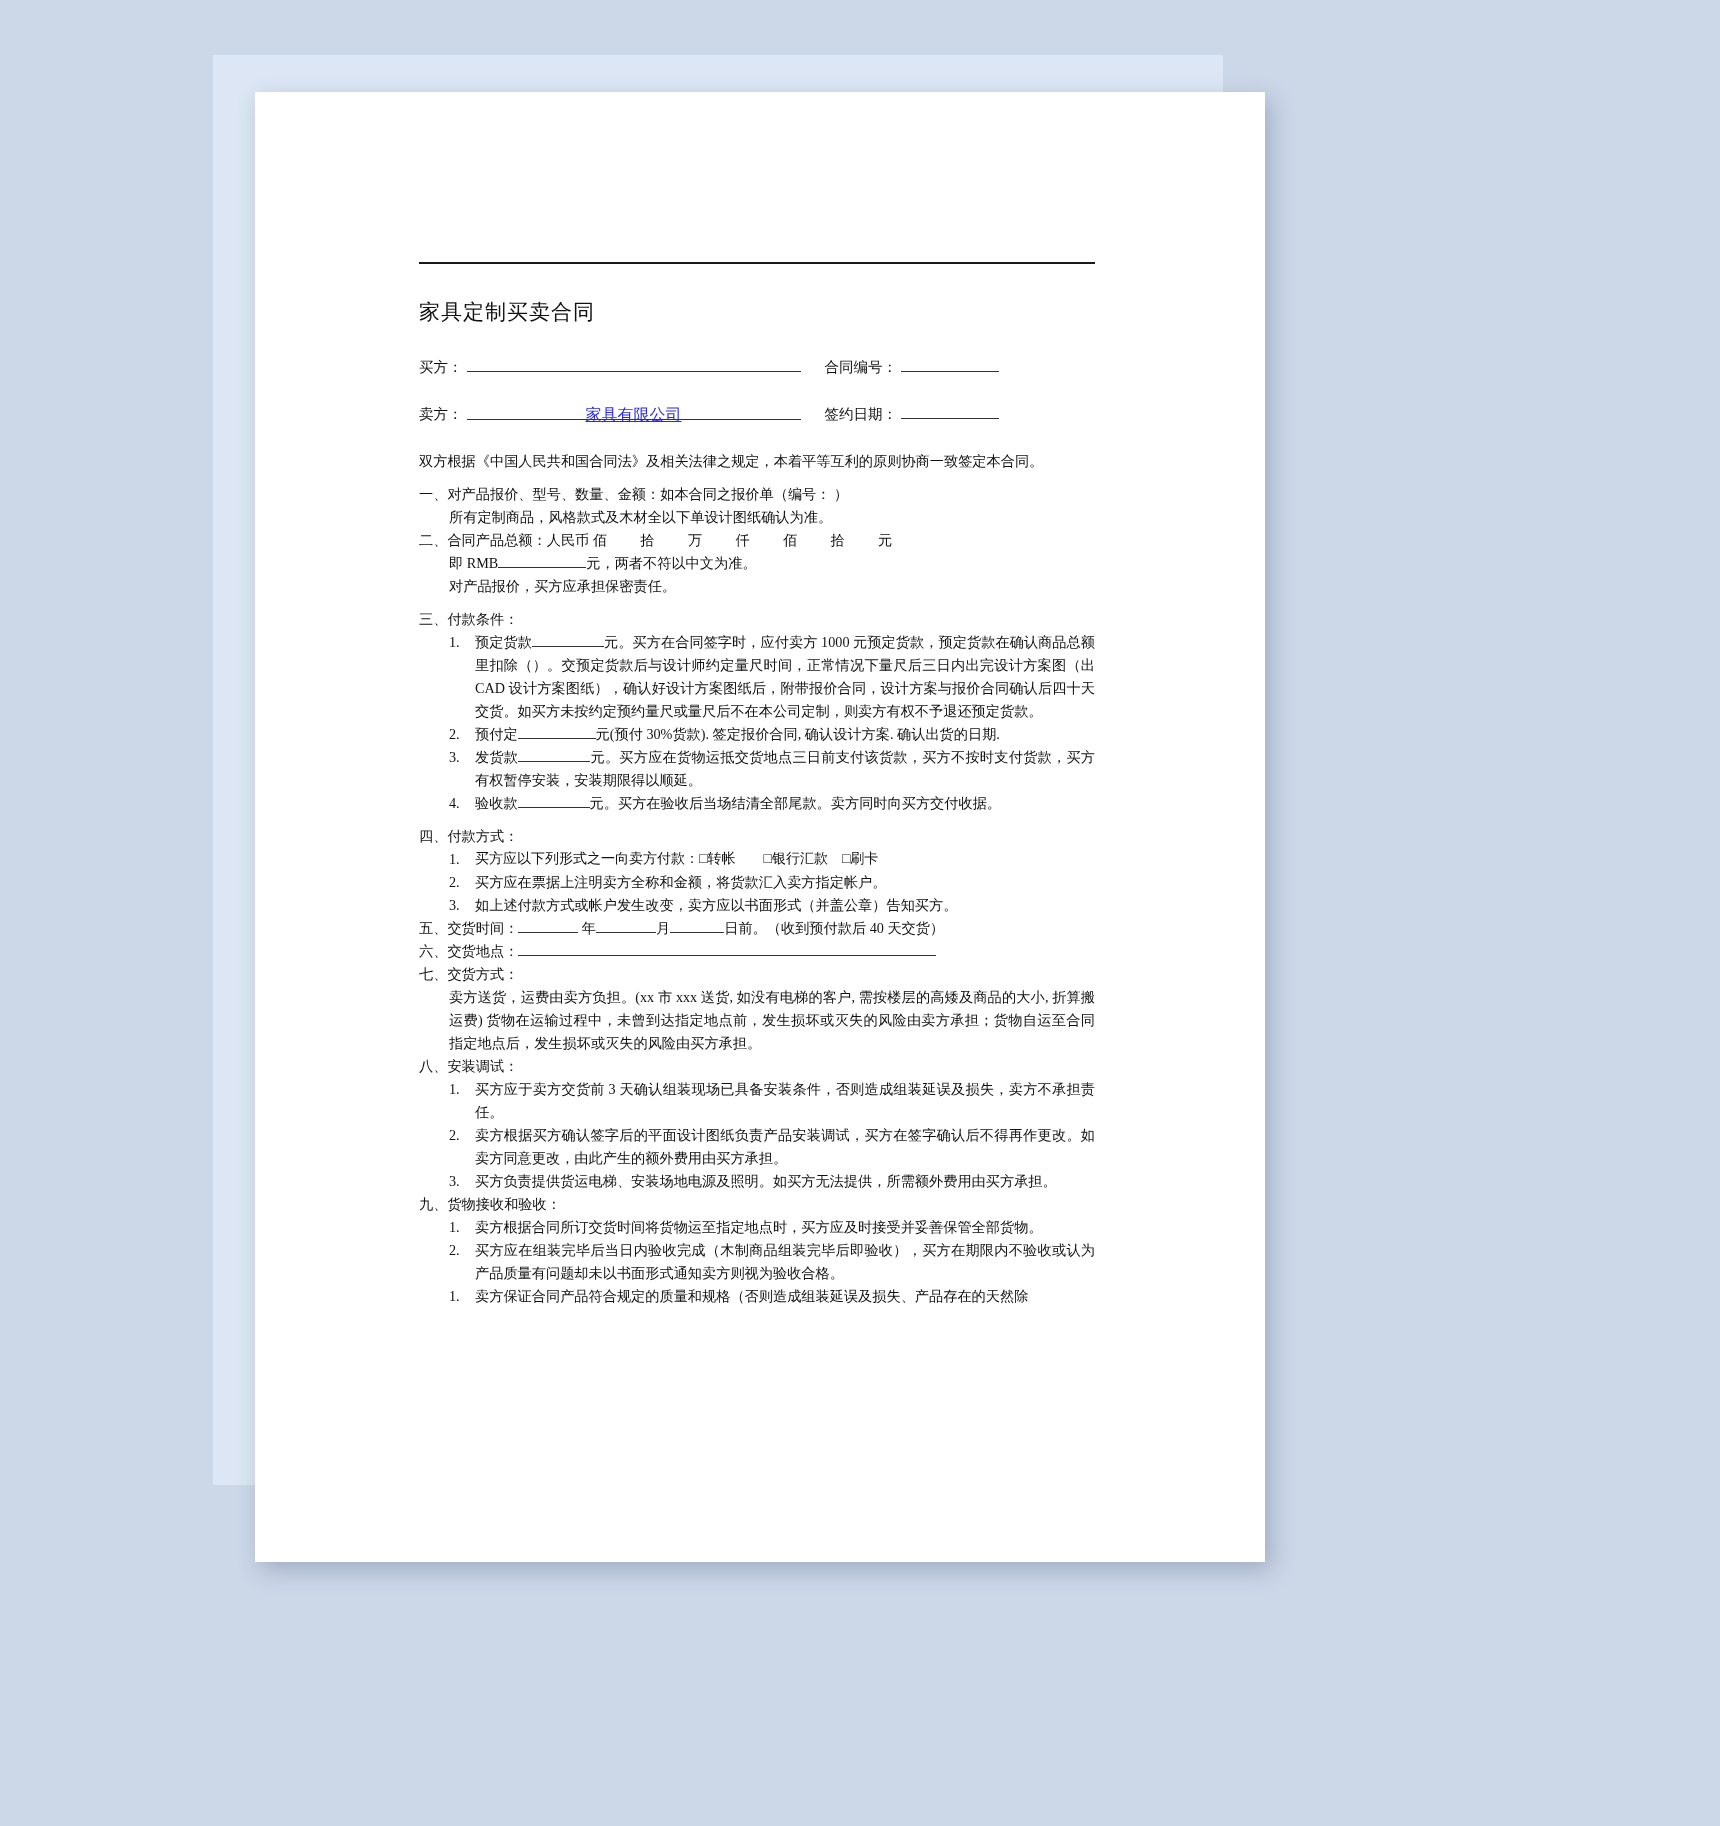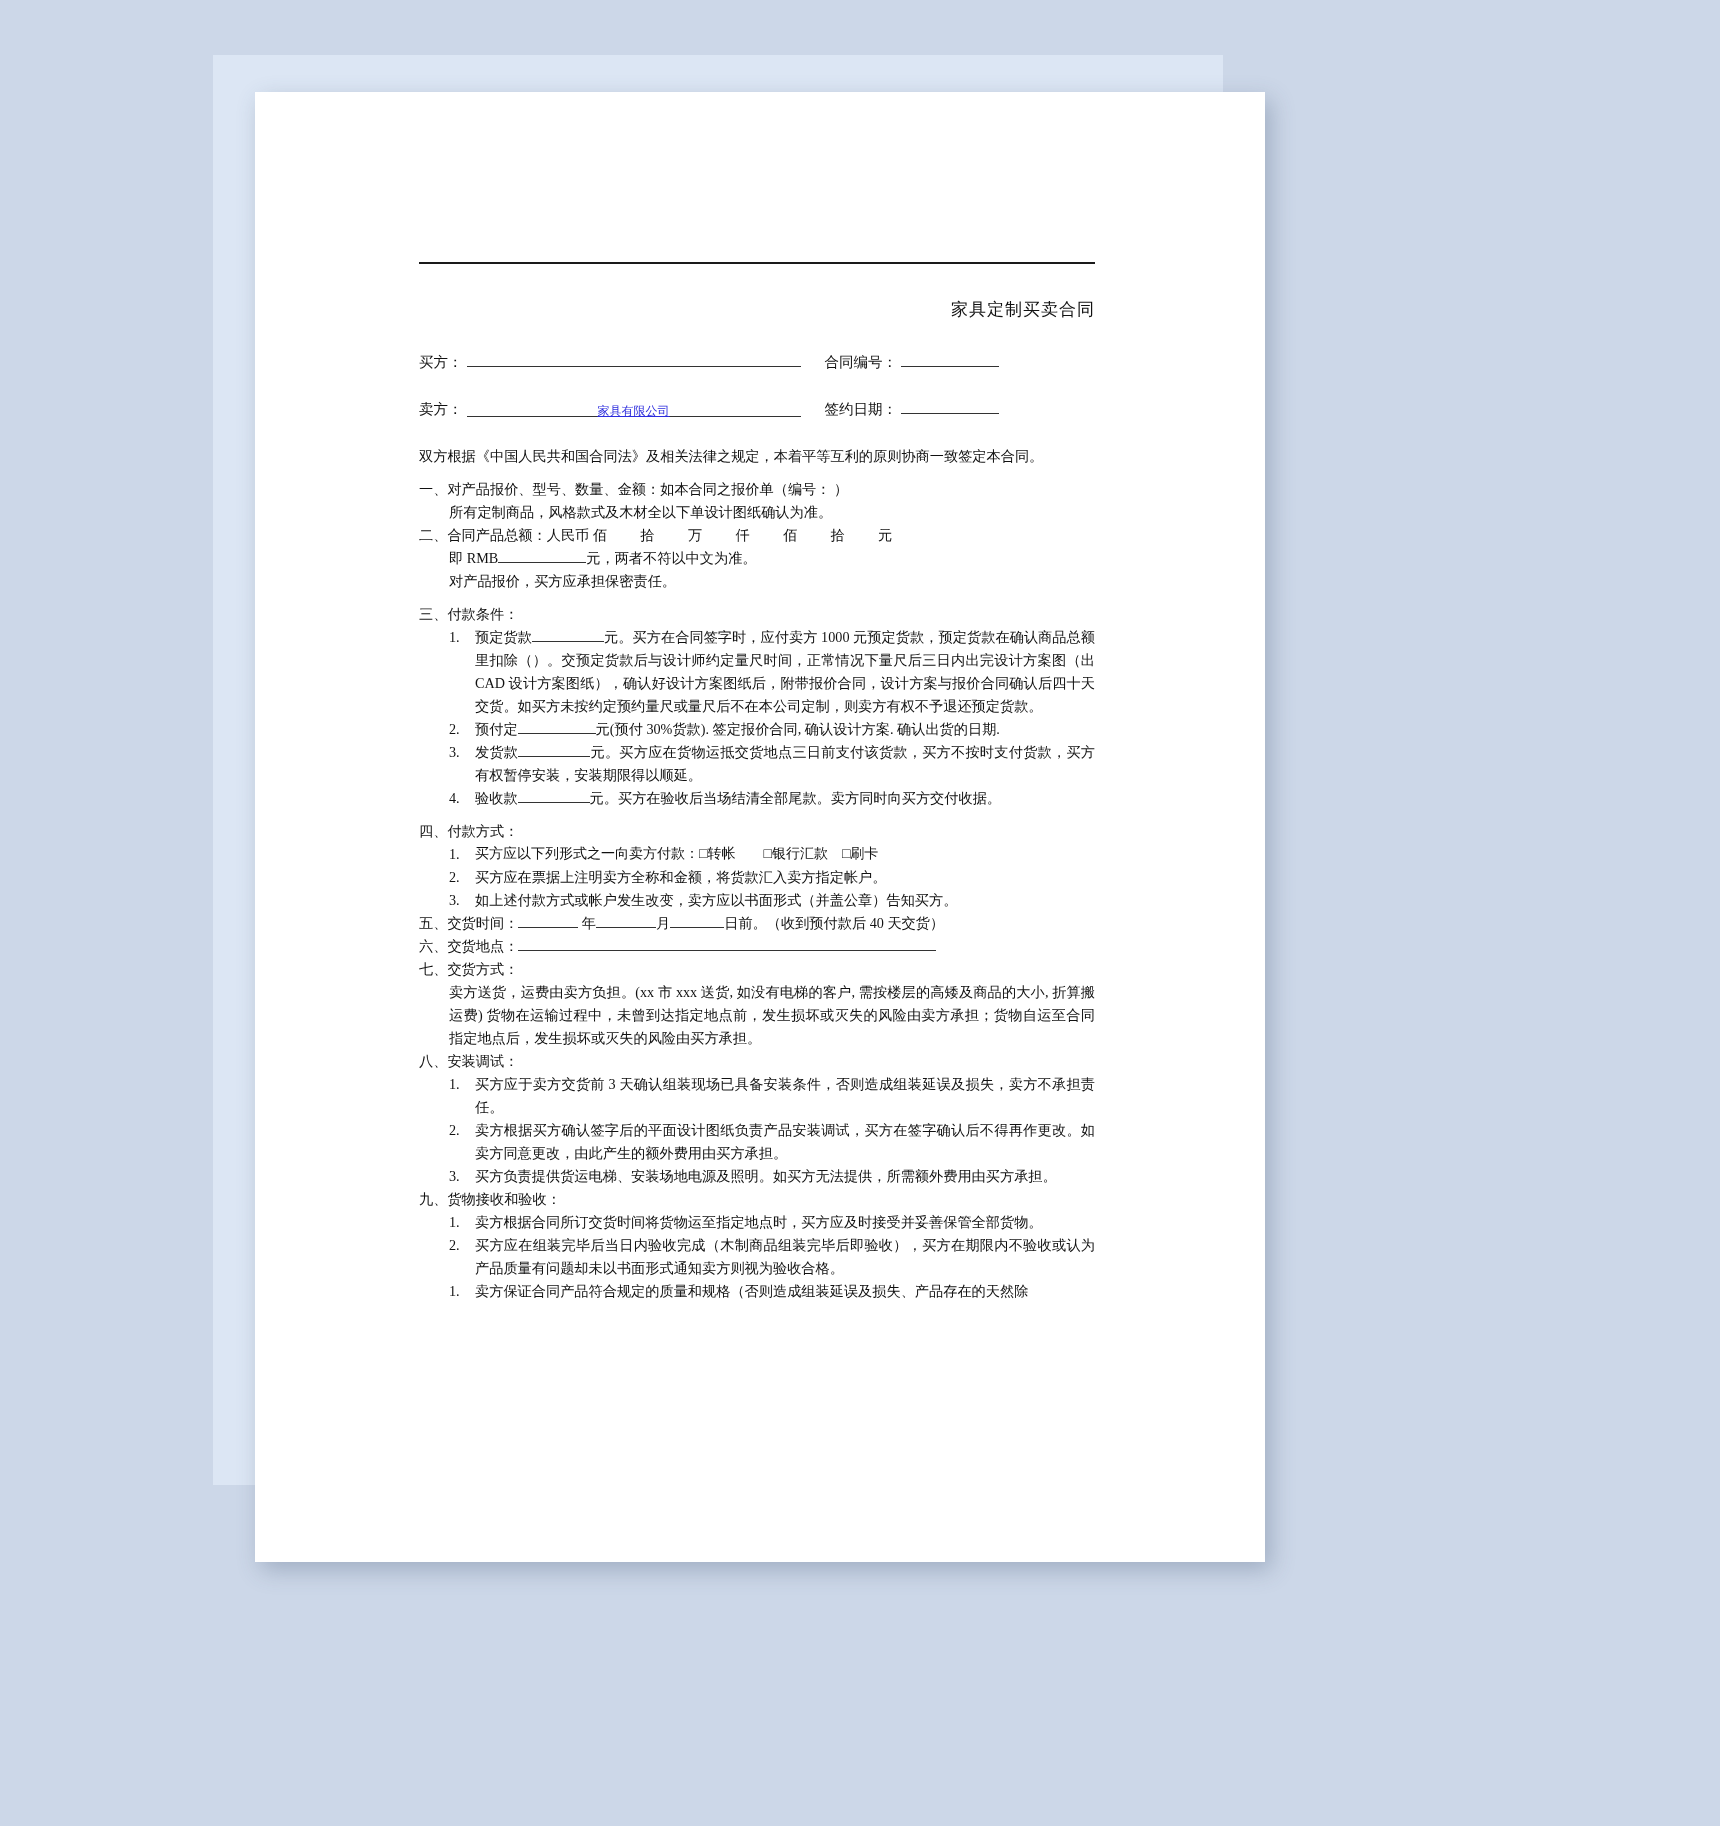--- a/index.html
+++ b/index.html
@@ -49,22 +49,22 @@
     width: 676px;
   }
 
   .top-rule {
     border-top: 2px solid #1a1a1a;
     height: 0;
     margin-bottom: 34px;
   }
 
   .doc-title {
-    text-align: right;
-    font-size: 17px;
+    text-align: left;
+    font-size: 21px;
     letter-spacing: 1px;
     color: #111;
     margin: 0 0 30px 0;
     font-weight: normal;
   }
 
   
   .party-row {
     display: flex;
     align-items: baseline;
@@ -75,21 +75,21 @@
   .party-label { white-space: nowrap; }
   .fill-line {
     border-bottom: 1px solid #333;
     height: 15px;
     position: relative;
   }
   .fill-buyer { width: 334px; margin-left: 4px; }
   .fill-seller { width: 334px; margin-left: 4px; text-align: center; }
   .fill-seller .seller-name {
     color: #2b2bdd;
-    font-size: 12px;
+    font-size: 16px;
     text-decoration: underline;
     position: relative;
     top: 1px;
     margin-top: 27px;
   }
   .party-right {
     margin-left: 24px;
     white-space: nowrap;
     display: flex;
     align-items: baseline;

